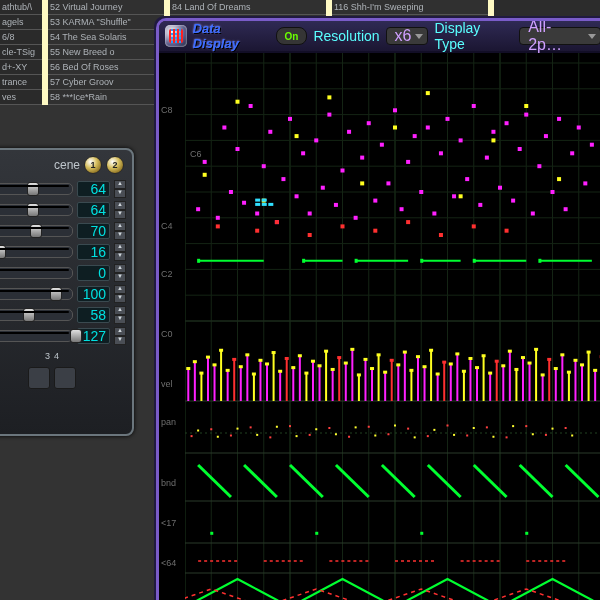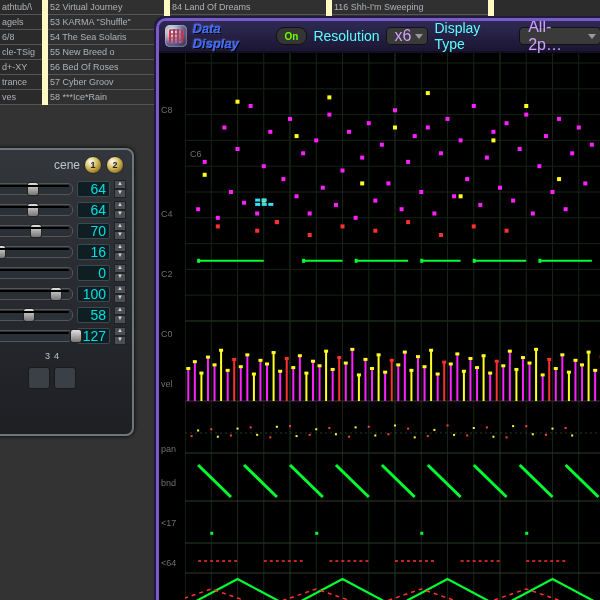--- a/index.html
+++ b/index.html
@@ -276,25 +276,25 @@
     <div class="sel">
       <span>All-2p…</span>
       <span class="tri"></span>
     </div>
   </div>
 
   <div id="plot">
     <div id="ylabels">
         <div style="top: 52px;">C8</div>
         <div style="top: 96px; margin-left: 29px;">C6</div>
-        <div style="top: 156px;">C4</div>
+        <div style="top: 168px;">C4</div>
         <div style="top: 216px;">C2</div>
         <div style="top: 276px;">C0</div>
         <div style="top: 326px;">vel</div>
-        <div style="top: 391px;">pan</div>
+        <div style="top: 364px;">pan</div>
         <div style="top: 425px;">bnd</div>
         <div style="top: 465px;">&lt;17</div>
         <div style="top: 505px;">&lt;64</div>
       </div>
     <svg id="plotsvg" width="420" height="556">
         <line x1="0" y1="0" x2="0" y2="556" stroke="#1e3a1e" stroke-width="1"></line>
         <line x1="26.25" y1="0" x2="26.25" y2="556" stroke="#142414" stroke-width="1"></line>
         <line x1="52.5" y1="0" x2="52.5" y2="556" stroke="#142414" stroke-width="1"></line>
         <line x1="78.75" y1="0" x2="78.75" y2="556" stroke="#142414" stroke-width="1"></line>
         <line x1="105" y1="0" x2="105" y2="556" stroke="#1e3a1e" stroke-width="1"></line>

